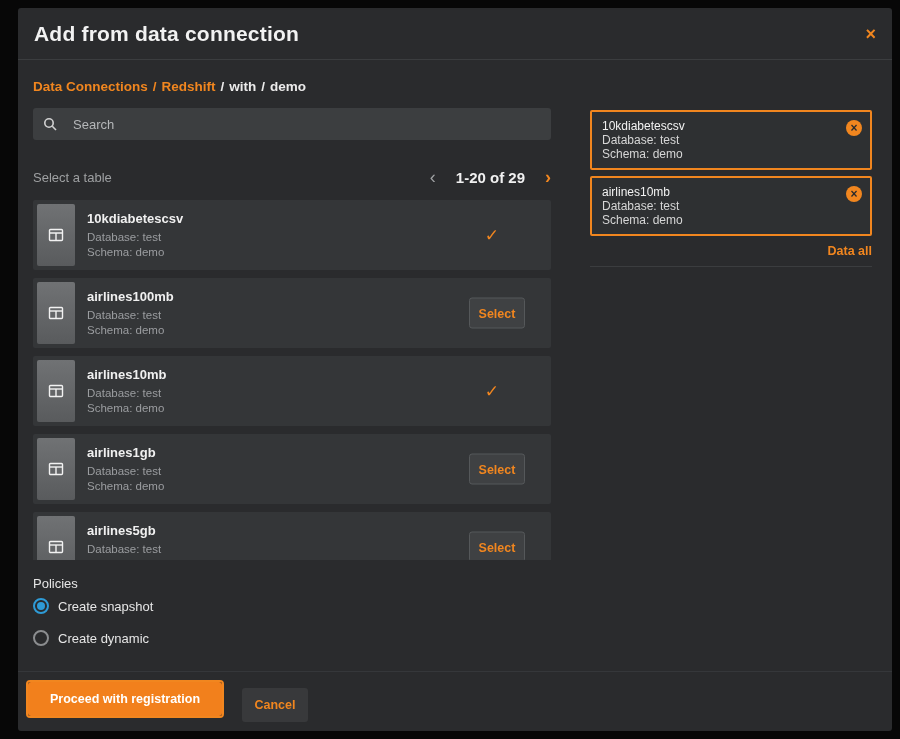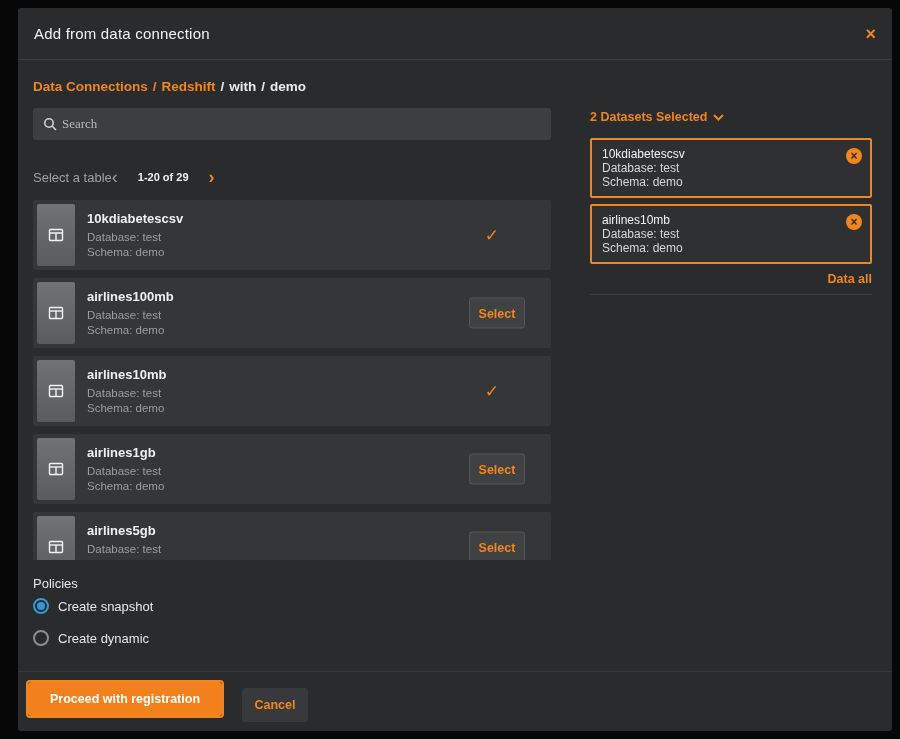--- a/index.html
+++ b/index.html
@@ -7,46 +7,46 @@
   body { font-family:"Liberation Sans","DejaVu Sans",sans-serif; }
 
   .screen { position:relative; width:900px; height:739px; background:#070707; overflow:hidden; }
 
   .modal { position:absolute; left:18px; top:8px; width:874px; height:723px;
            background:#2a2b2d; border-radius:3px; overflow:hidden; }
 
   
   .modal-header { position:absolute; left:0; top:0; right:0; height:52px;
                   border-bottom:1px solid #3b3d3f; display:flex; align-items:center; padding:0 16px; }
-  .modal-title { font-size:15px; font-weight:400; color:#f2f2f2; letter-spacing:.2px; }
+  .modal-title { font-size:21px; font-weight:700; color:#f2f2f2; letter-spacing:.2px; }
   .close-btn { margin-left:auto; color:var(--accent-orange,#f1861f); font-size:18px; font-weight:700;
                cursor:pointer; line-height:1; }
 
   
   .breadcrumb { position:absolute; left:15px; top:71px; font-size:13.5px; font-weight:700; }
   .bc-link { color:var(--accent-orange,#f1861f); cursor:pointer; }
   .bc-sep { color:#ecebeb; margin:0 5px; }
   .bc-sep.accent { color:var(--accent-orange,#f1861f); }
   .bc-current { color:#ecebeb; }
 
   
   .search-bar { position:absolute; left:15px; top:100px; width:518px; height:32px;
                 background:#3c3e40; border-radius:3px; display:flex; align-items:center;
-                padding:12px 10px; gap:5px;font-family:Liberation Serif, serif; }
+                padding:12px 10px; gap:16px; }
   .search-input { flex:1; background:transparent; border:none; outline:none; color:#e8e8e8;
                   font-size:13px; font-family:inherit; }
   .search-input::placeholder { color:#b5b7b9; opacity:1; }
 
   
   .table-label-row { position:absolute; left:15px; top:160px; width:518px; display:flex;
-                     align-items:center; justify-content:flex-start; }
+                     align-items:center; justify-content:space-between;gap:44px; }
   .table-label { color:#9ea0a2; font-size:13px; }
   .pagination { display:flex; align-items:center; gap:20px; }
   .pg-prev { color:#9ea0a2; font-size:18px; line-height:1; cursor:pointer; }
-  .pg-range { color:#f0f0f0; font-weight:700; font-size:11px; }
+  .pg-range { color:#f0f0f0; font-weight:700; font-size:15px; }
   .pg-next { color:var(--accent-orange,#f1861f); font-size:18px; line-height:1; font-weight:700; cursor:pointer; }
 
   
   .table-list { position:absolute; left:15px; top:192px; width:518px; height:360px; overflow:hidden; }
   .table-row { position:relative; height:70px; margin-bottom:8px; background:#343638; border-radius:2px; }
   .tile { position:absolute; left:4px; top:4px; bottom:4px; width:38px;
           background:linear-gradient(180deg,#707274,#595b5d); border-radius:2px;
           display:flex; align-items:center; justify-content:center; }
   .row-text { position:absolute; left:54px; top:11px; }
   .row-name { font-size:13px; font-weight:700; color:#f0f0f0; margin-bottom:4px; }
@@ -204,26 +204,20 @@
           <div class="row-name">airlines5gb</div>
           <div class="row-sub">Database: test</div>
           <div class="row-sub">Schema: demo</div>
         </div>
         <button class="select-btn">Select</button>
       </div>
 
     </div>
 
     <div class="right-panel">
-      <div class="panel-header">
-        <span>2 Datasets Selected</span>
-        <svg width="11" height="7" viewBox="0 0 11 7" fill="none" stroke="currentColor" stroke-width="2">
-          <polyline points="1,1 5.5,5.5 10,1"></polyline>
-        </svg>
-      </div>
 
       <div class="sel-card">
         <div>
           <div class="sel-name">10kdiabetescsv</div>
           <div class="sel-sub">Database: test</div>
           <div class="sel-sub">Schema: demo</div>
         </div>
         <div class="remove">×</div>
       </div>
 

